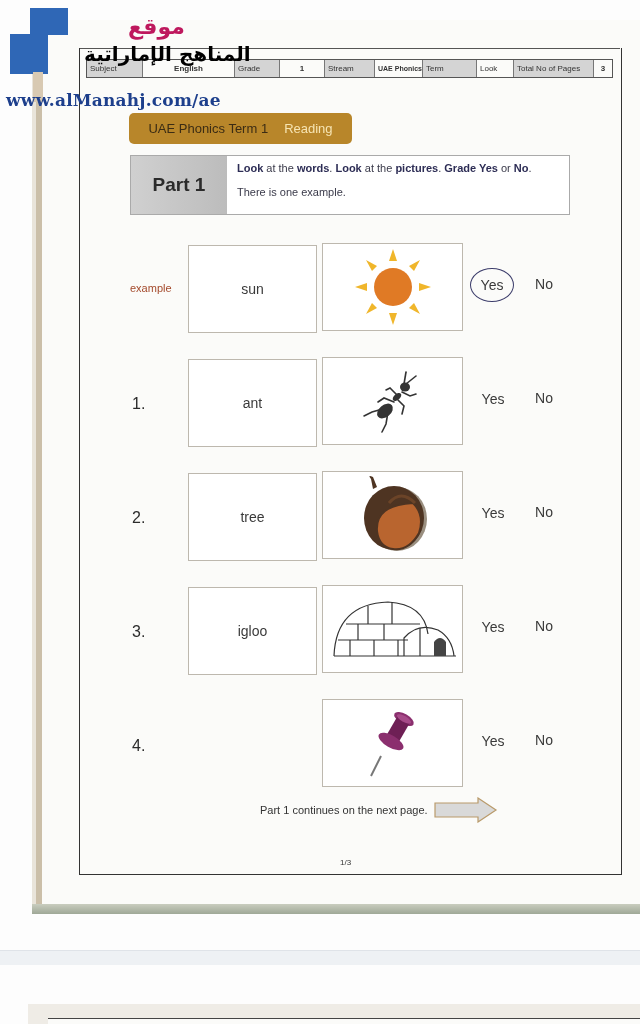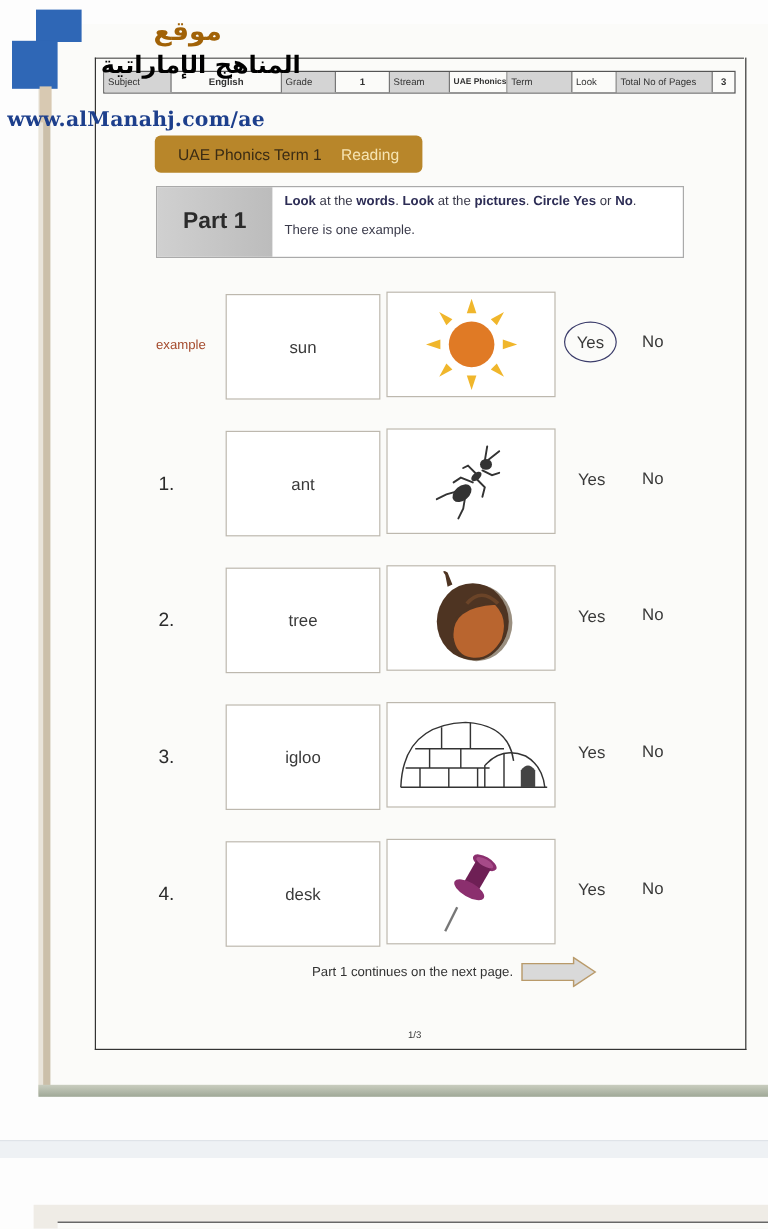--- a/index.html
+++ b/index.html
@@ -16,21 +16,21 @@
   .hdr-cell:last-child { border-right:none; }
   .hdr-cell.gray { background:#d4d4d4; }
   .hdr-cell.center { justify-content:center; }
   .hdr-cell.bold { font-weight:bold; }
 
   
   .logo-block { position:absolute; left:10px; top:8px; width:58px; height:65px; }
   .logo-sq1 { position:absolute; left:20px; top:0; width:38px; height:27px; background:#2f67b6; }
   .logo-sq2 { position:absolute; left:0; top:26px; width:38px; height:40px; background:#2f67b6; }
   .logo-stick { position:absolute; left:33px; top:72px; width:10px; height:30px; background:#d8c9b2; }
-  .logo-ar1 { position:absolute; left:128px; top:14px; font-size:22px; font-weight:bold; color:#a16207; direction:rtl; font-family:"DejaVu Sans", sans-serif; }
+  .logo-ar1 { position:absolute; left:128px; top:14px; font-size:22px; font-weight:bold; color:#be185d; direction:rtl; font-family:"DejaVu Sans", sans-serif; }
   .logo-ar2 { position:absolute; left:84px; top:42px; font-size:20px; font-weight:bold; color:#000000; direction:rtl; font-family:"DejaVu Sans", sans-serif; letter-spacing:-0.5px; }
   .logo-url { position:absolute; left:6px; top:90px; font-size:17px; font-weight:bold; color:#1d3f8c; font-family:"DejaVu Serif", serif; letter-spacing:0.2px; }
 
   .title-badge { position:absolute; left:129px; top:113px; width:223px; height:31px; background:#b8862a; border-radius:5px; display:flex; align-items:center; justify-content:center; font-size:13px; color:#3b2c14; }
   .title-badge .accent { color:#f6e4b2; margin-left:16px; }
 
   .part-box { position:absolute; left:130px; top:155px; width:438px; height:58px; border:1px solid #aaa; display:flex; background:#fff; }
   .part-label { width:96px; background:linear-gradient(90deg,#d0d0d0,#bcbcbc); display:flex; align-items:center; justify-content:center; font-size:19px; font-weight:bold; color:#2b2b2b; }
   .part-text { padding:6px 0 0 10px; font-size:11px; color:#3a3a4a; }
   .part-text b { color:#2d2d55; }
@@ -86,21 +86,21 @@
 
 <div class="title-badge">
   <span>UAE Phonics Term 1</span>
   <span class="accent">Reading</span>
 </div>
 
 <div class="part-box">
   <div class="part-label">Part 1</div>
   <div class="part-text">
     <div>
-      <b>Look</b><span> at the </span><b>words</b><span>. </span><b>Look</b><span> at the </span><b>pictures</b><span>. </span><b>Circle Yes</b><span> or </span><b>No</b><span>.</span>
+      <b>Look</b><span> at the </span><b>words</b><span>. </span><b>Look</b><span> at the </span><b>pictures</b><span>. </span><b>Grade Yes</b><span> or </span><b>No</b><span>.</span>
     </div>
     <div class="line2">There is one example.</div>
   </div>
 </div>
 
 <div class="row" style="top:243px">
   <div class="row-num example" style="top:39px">example</div>
   <div class="word-box" style="top:2px">sun</div>
   <div class="pic-box" style="top:0">
     <svg width="80" height="80" viewBox="0 0 80 80">
@@ -183,21 +183,20 @@
       </g>
       <path d="M106 62 L106 48 Q112 40 118 48 L118 62 Z" fill="#444"></path>
     </svg>
   </div>
   <div class="yes" style="top:27px">Yes</div>
   <div class="no" style="top:33px">No</div>
 </div>
 
 <div class="row" style="top:699px">
   <div class="row-num" style="top:38px">4.</div>
-  <div class="word-box" style="top:2px">desk</div>
   <div class="pic-box" style="top:0">
     <svg width="60" height="70" viewBox="0 0 60 70">
       <path d="M18 48 L8 68" stroke="#777" stroke-width="2"></path>
       <g transform="rotate(30 30 30)">
         <ellipse cx="30" cy="8" rx="11" ry="5" fill="#8b2f6e"></ellipse>
         <rect x="23" y="8" width="14" height="22" fill="#6e1f55"></rect>
         <ellipse cx="30" cy="34" rx="14" ry="6" fill="#8b2f6e"></ellipse>
         <ellipse cx="30" cy="8" rx="8" ry="3" fill="#a64a88"></ellipse>
       </g>
     </svg>

